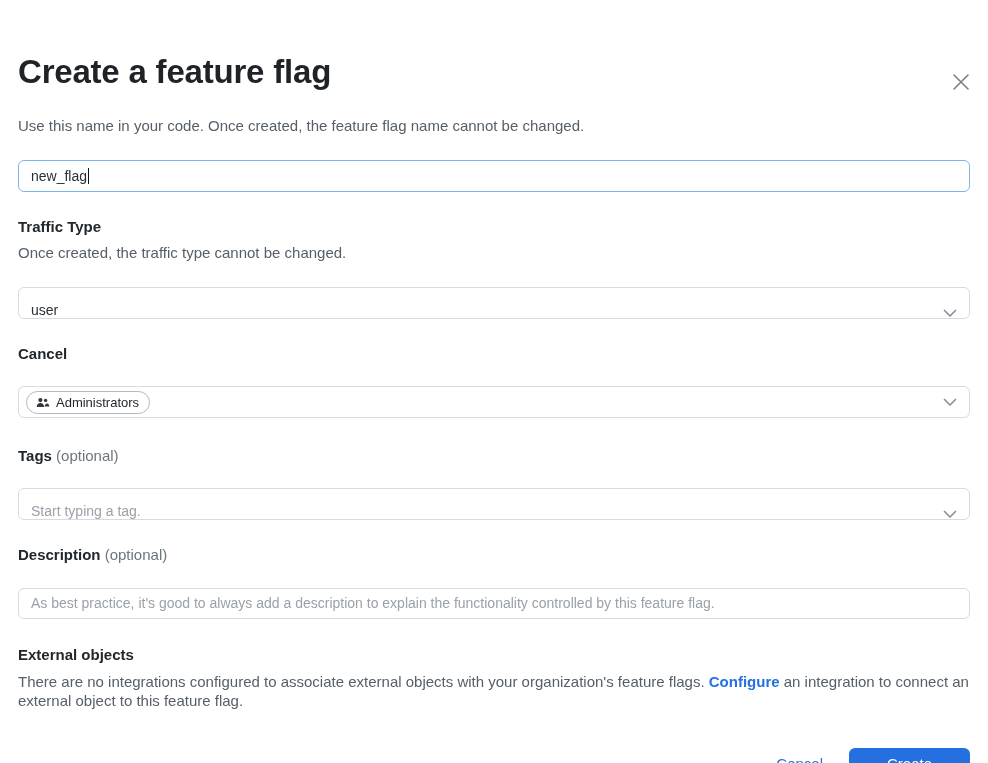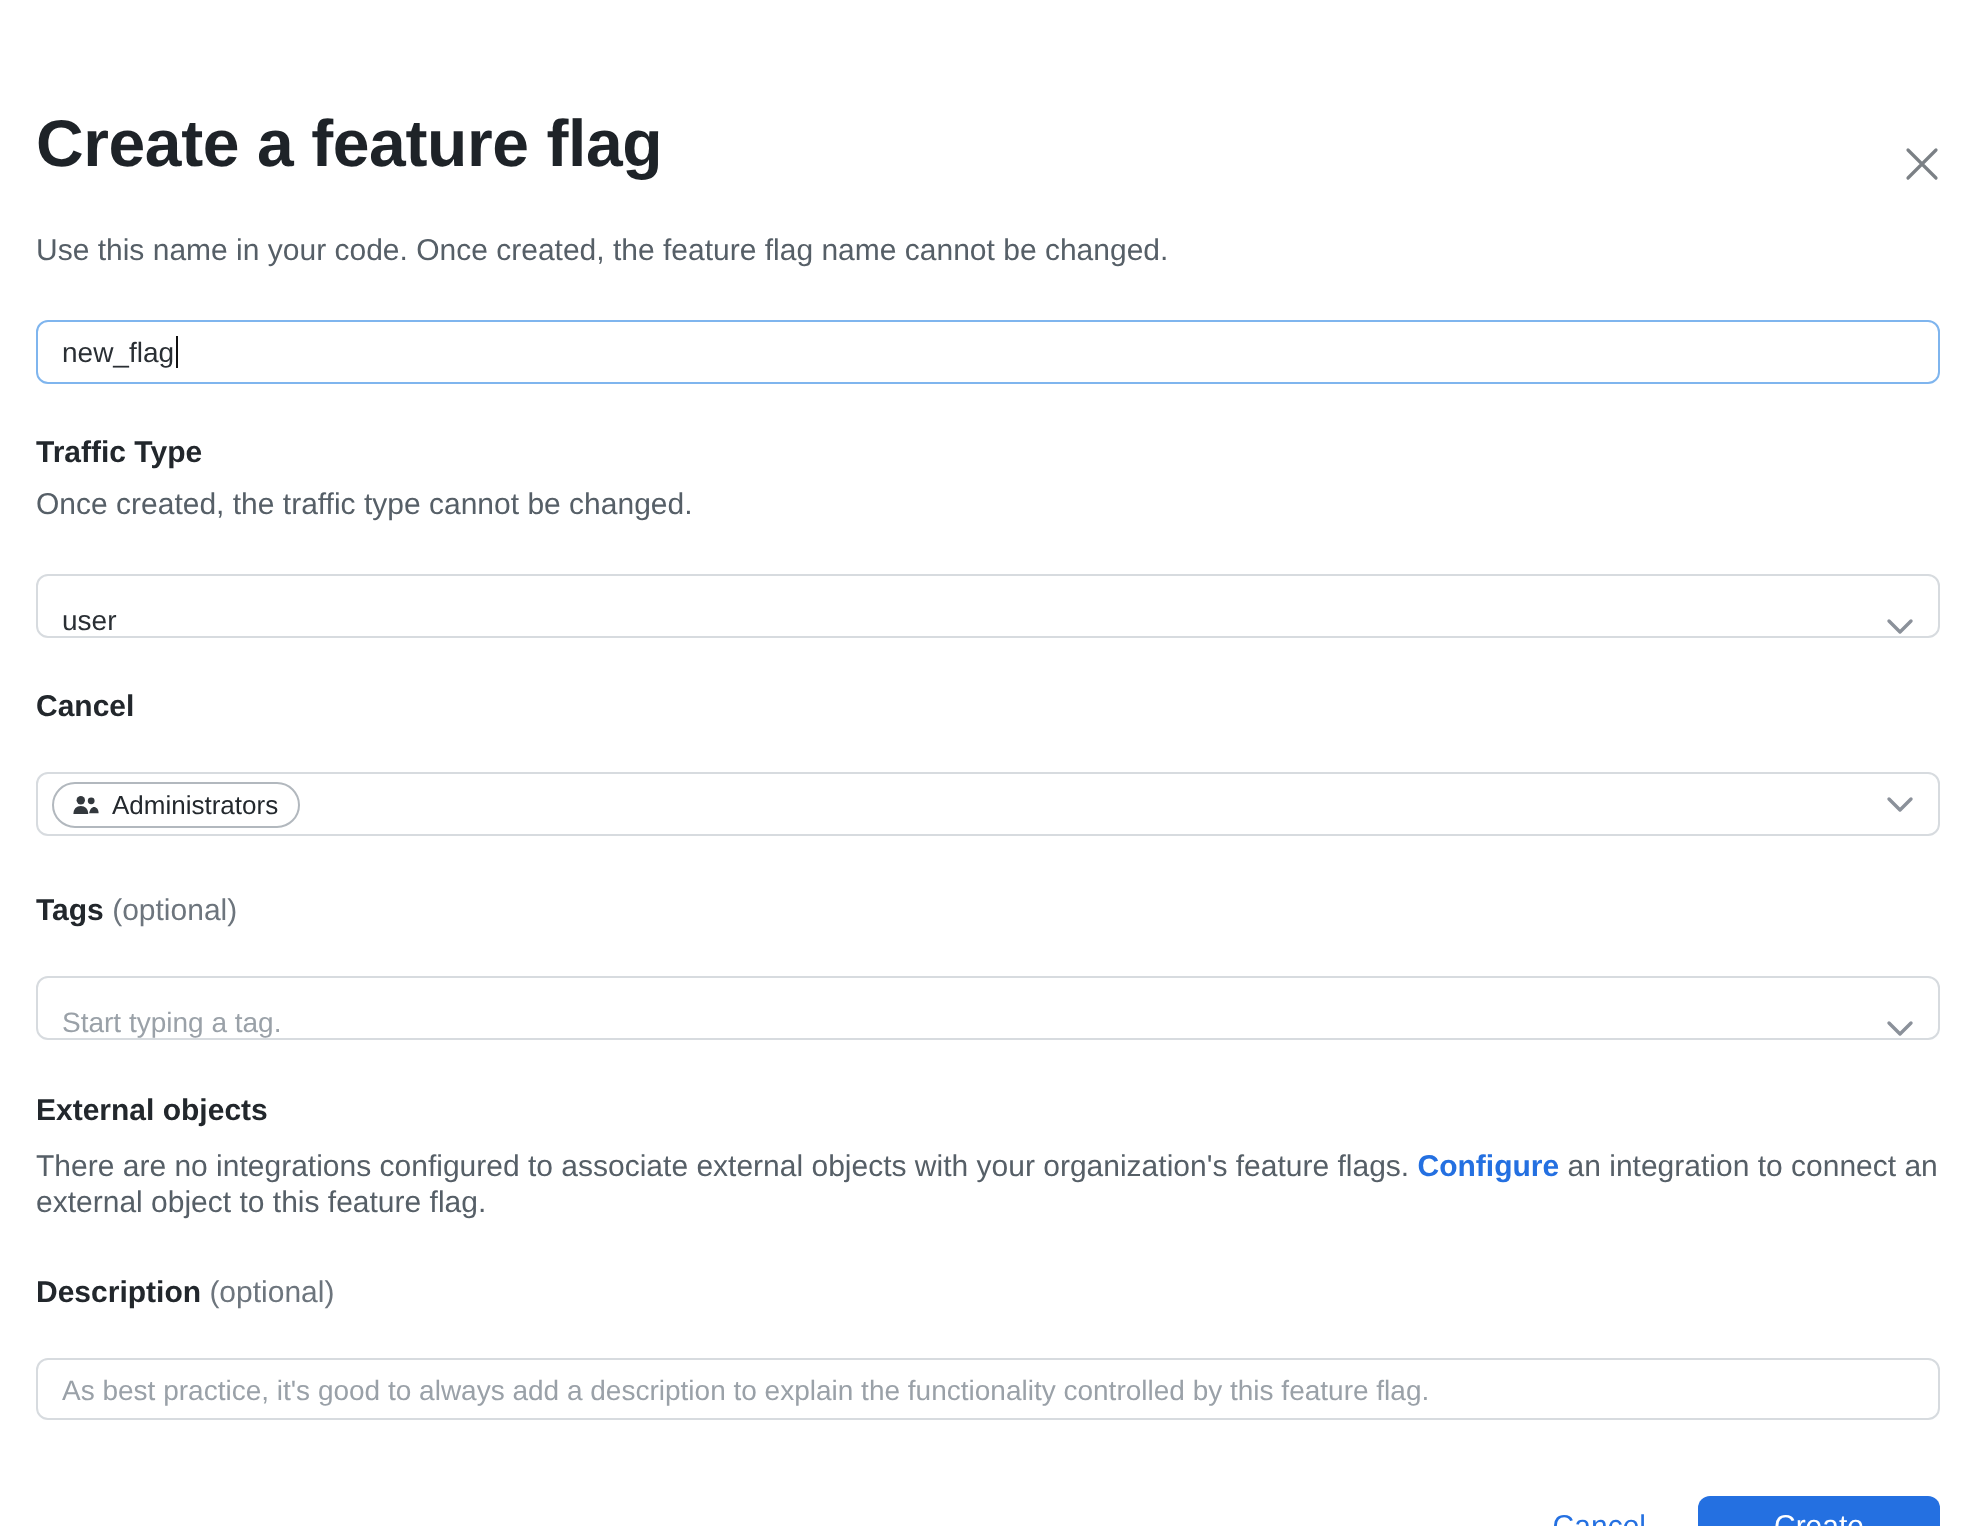--- a/index.html
+++ b/index.html
@@ -208,35 +208,35 @@
     <div class="select-box">
       <span class="placeholder">Start typing a tag.</span>
       <span>
         <svg width="14" height="9" viewBox="0 0 14 9">
           <path d="M1.5 1.5 L7 7 L12.5 1.5" stroke="#8b919a" stroke-width="1.7" fill="none" stroke-linecap="round" stroke-linejoin="round"></path>
         </svg>
       </span>
     </div>
   </div>
 
+  <div class="section">
+    <div class="field-label">
+      <span>Description</span>
+      <span class="optional">(optional)</span>
+    </div>
+    <div class="text-input" style="height:31px">
+      <span class="placeholder">As best practice, it's good to always add a description to explain the functionality controlled by this feature flag.</span>
+    </div>
+  </div>
+
   <div class="section ext-section">
     <div class="field-label">External objects</div>
     <p class="ext-text">
       <span>There are no integrations configured to associate external objects with your organization's feature flags. </span><a class="configure-link">Configure</a><span> an integration to connect an external object to this feature flag.</span>
     </p>
   </div>
 
-  <div class="section">
-    <div class="field-label">
-      <span>Description</span>
-      <span class="optional">(optional)</span>
-    </div>
-    <div class="text-input" style="height:31px">
-      <span class="placeholder">As best practice, it's good to always add a description to explain the functionality controlled by this feature flag.</span>
-    </div>
-  </div>
-
   <div class="footer">
     <button class="cancel-link">Cancel</button>
     <button class="create-btn">Create</button>
   </div>
 
 </div>
 
 </body></html>

